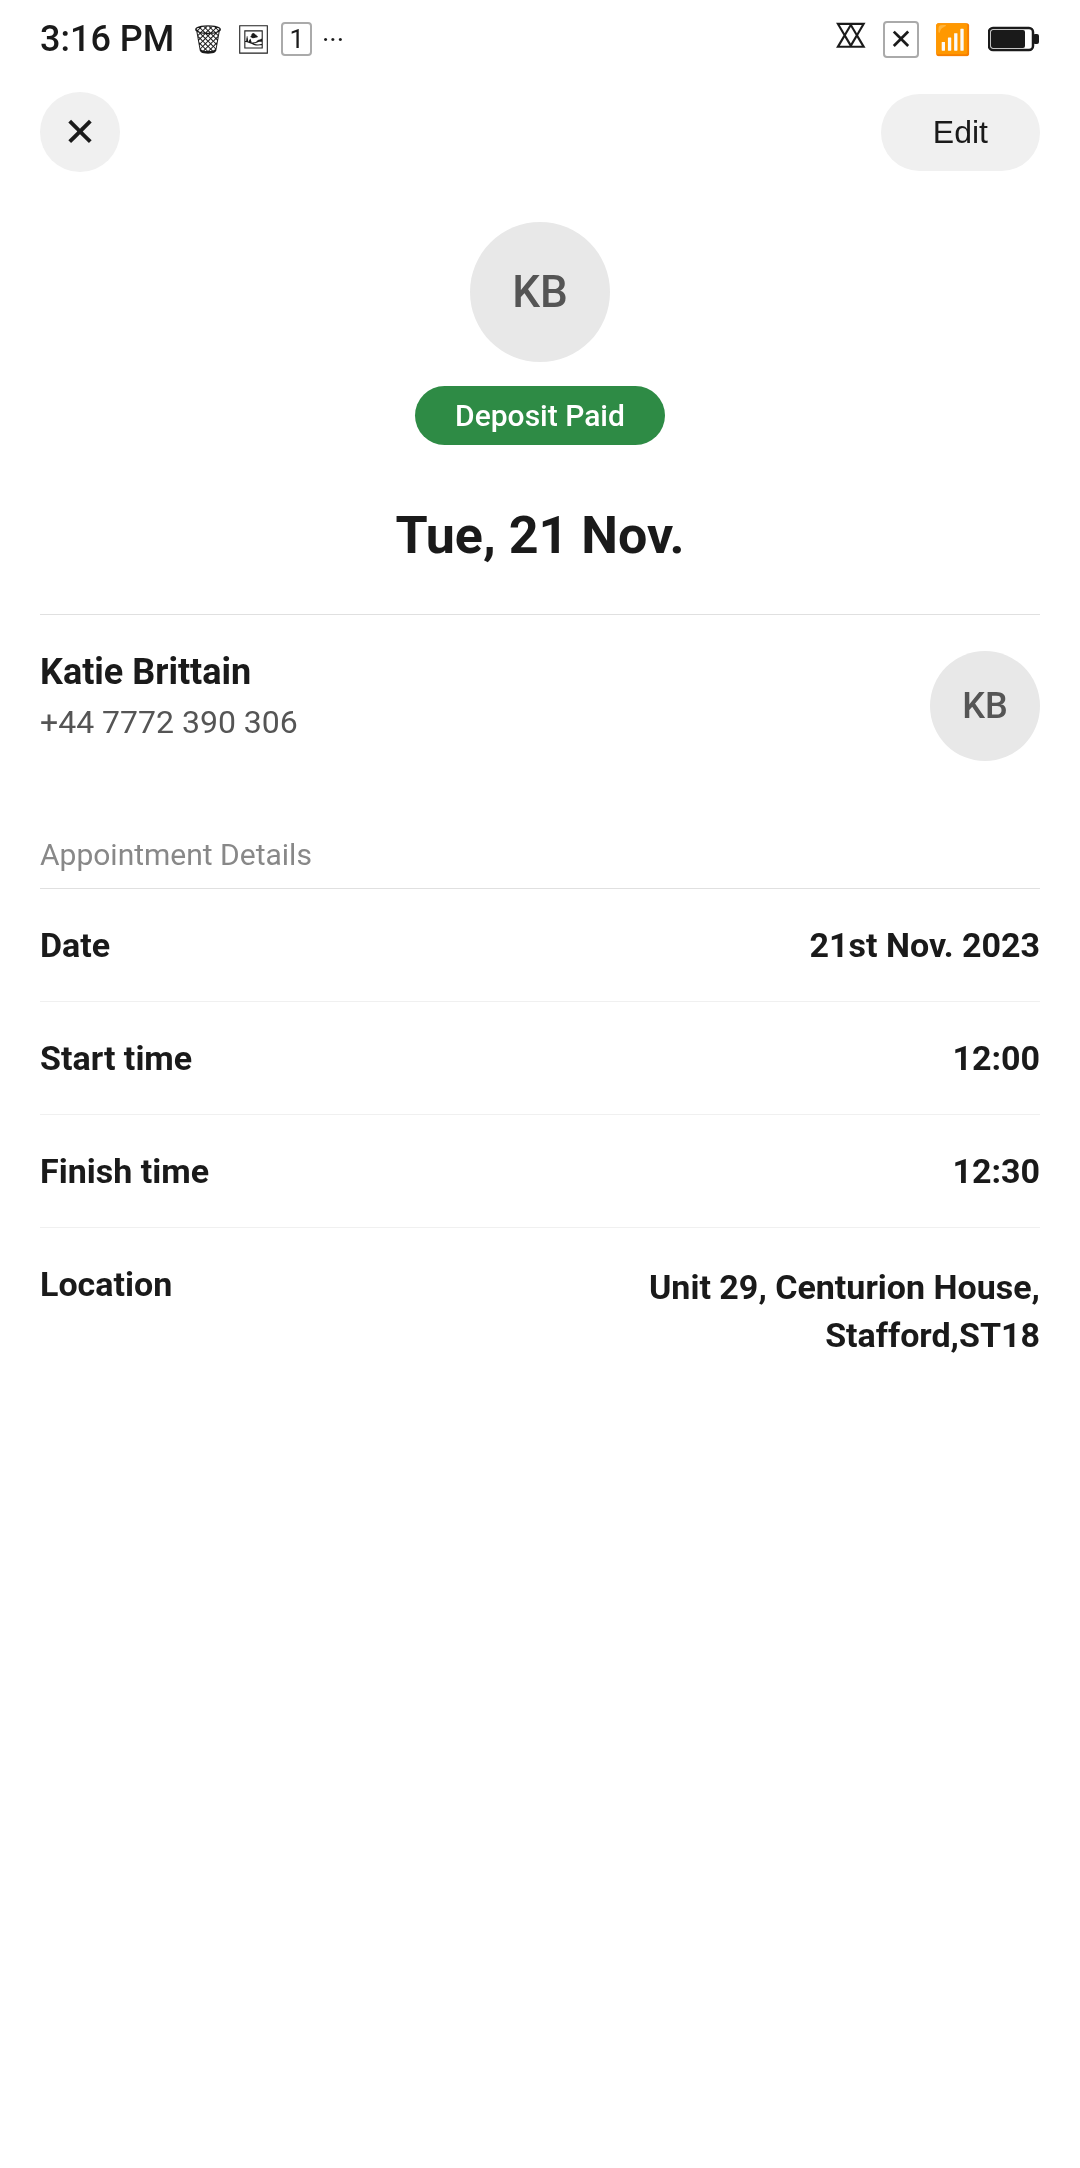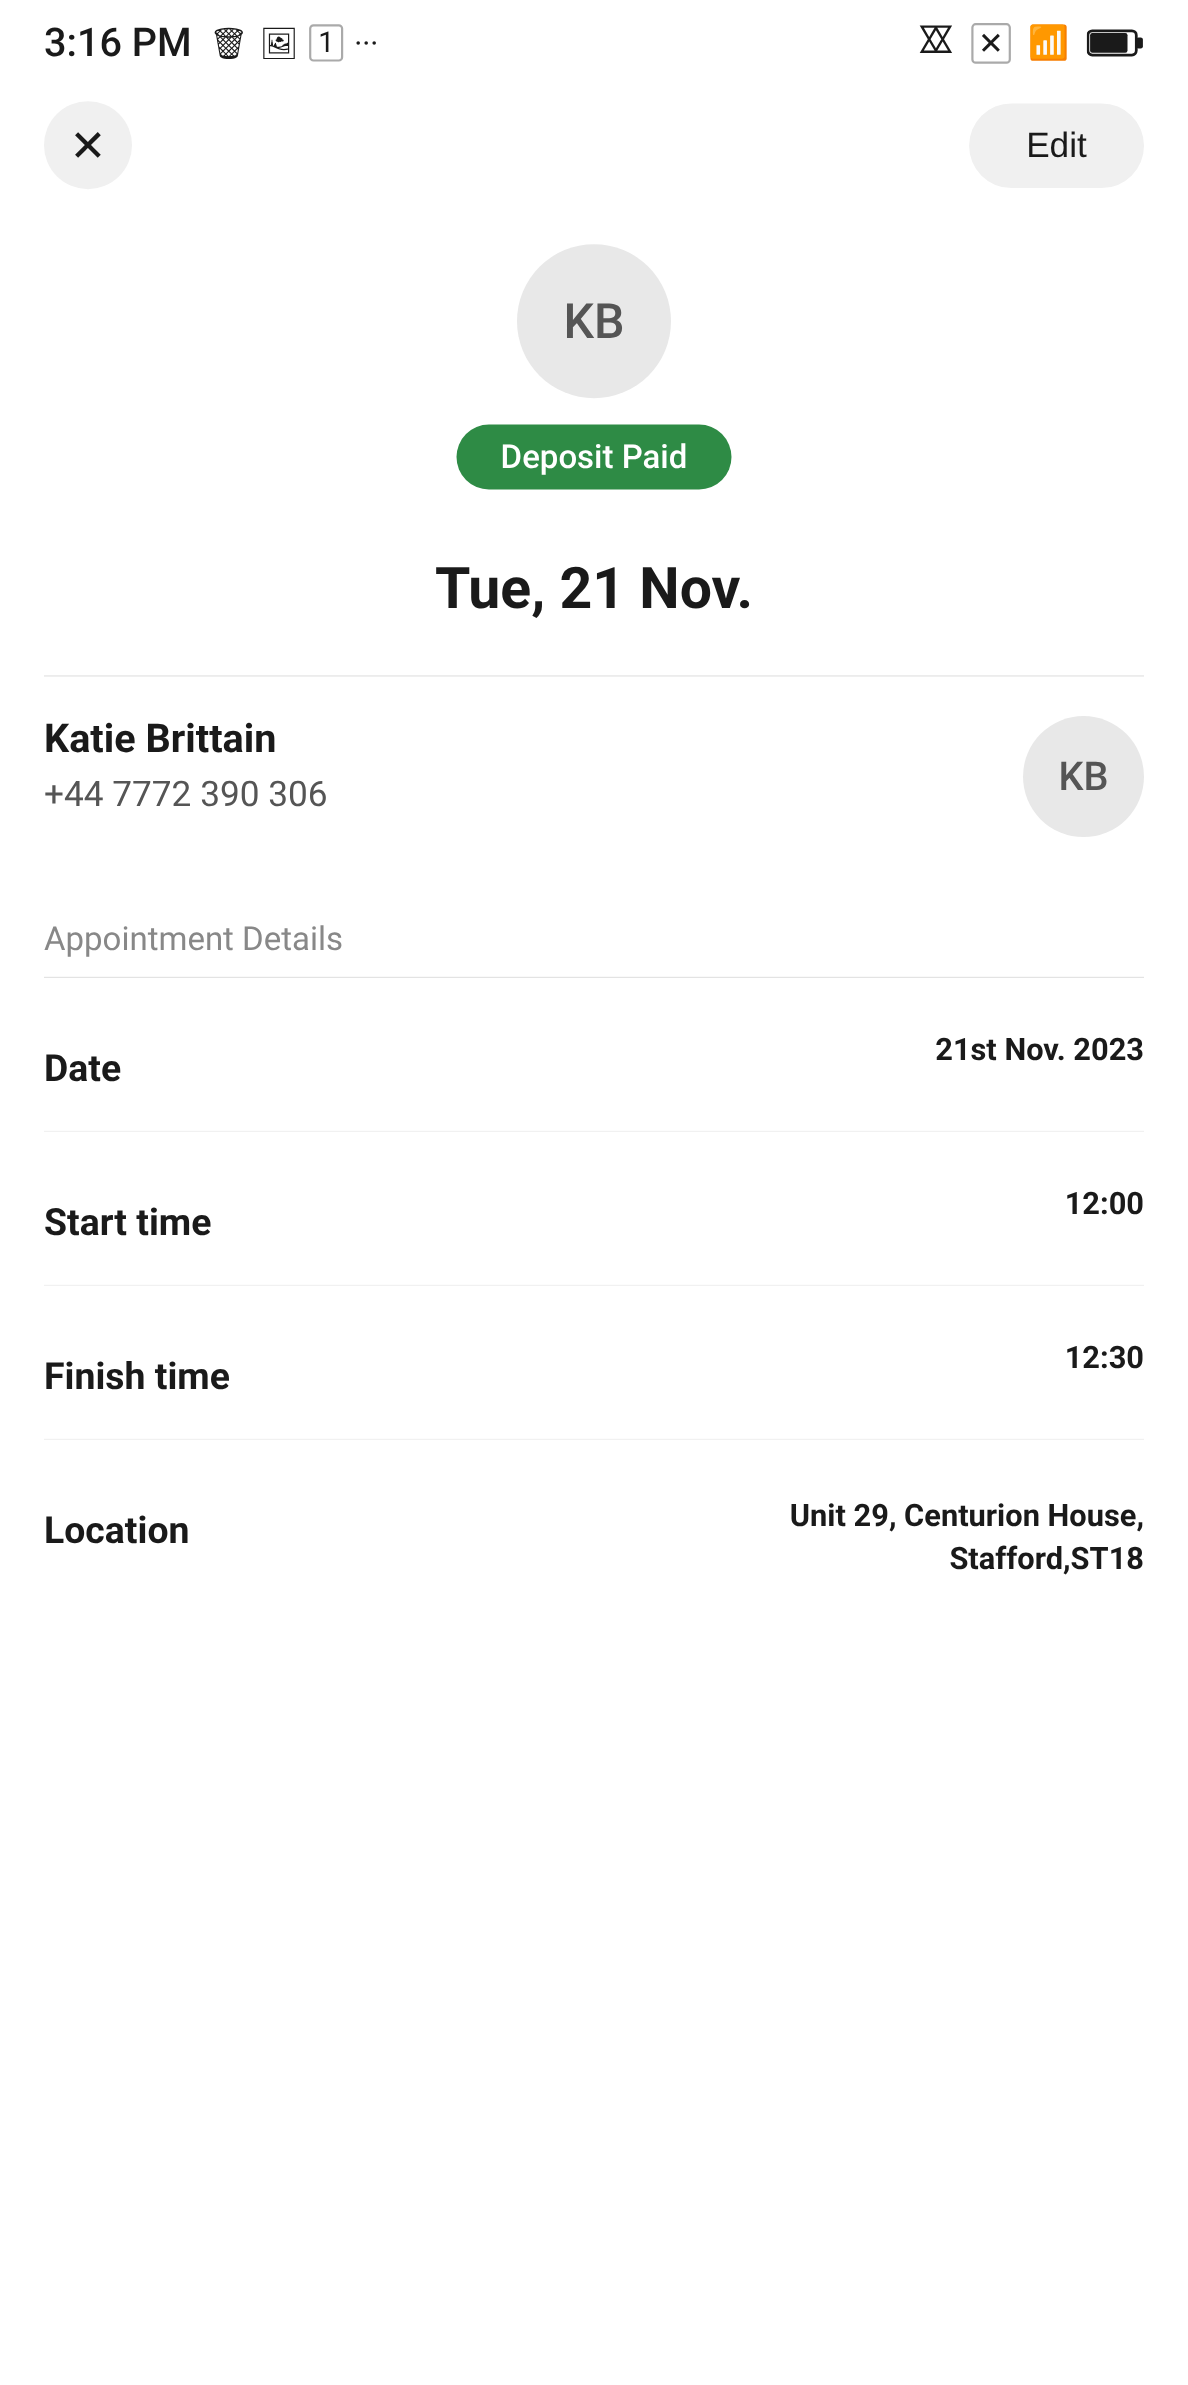--- a/index.html
+++ b/index.html
@@ -202,30 +202,28 @@
     }
 
     .detail-row:last-child {
       border-bottom: none;
     }
 
     .detail-label {
       font-size: 34px;
       font-weight: 700;
       color: #1a1a1a;
-      margin-top: 27px;
     }
 
     .detail-value {
-      font-size: 28px;
+      font-size: 34px;
       font-weight: 700;
       color: #1a1a1a;
       text-align: right;
       max-width: 500px;
-      margin-top: 13px;
     }
 
     .detail-value.location {
       line-height: 1.4;
     }
   </style>
 </head>
 <body>
 
 <div class="status-bar">

